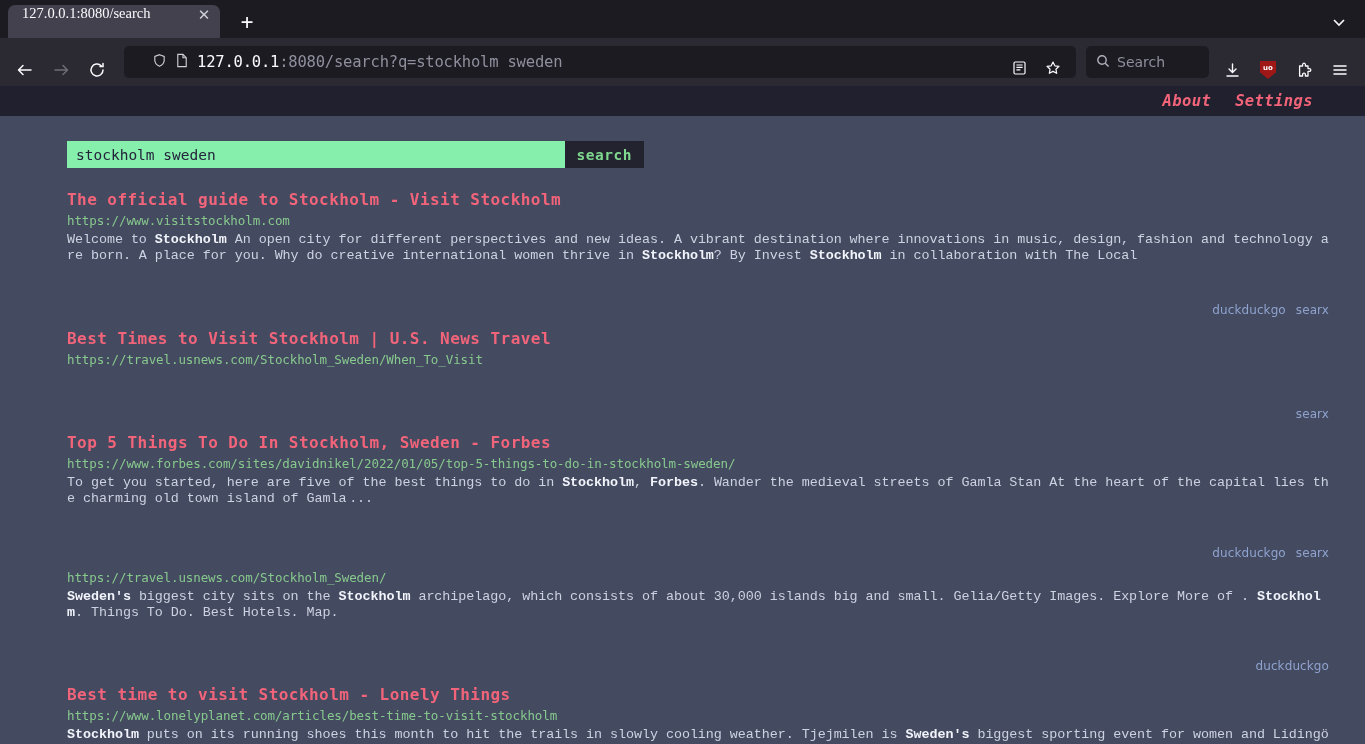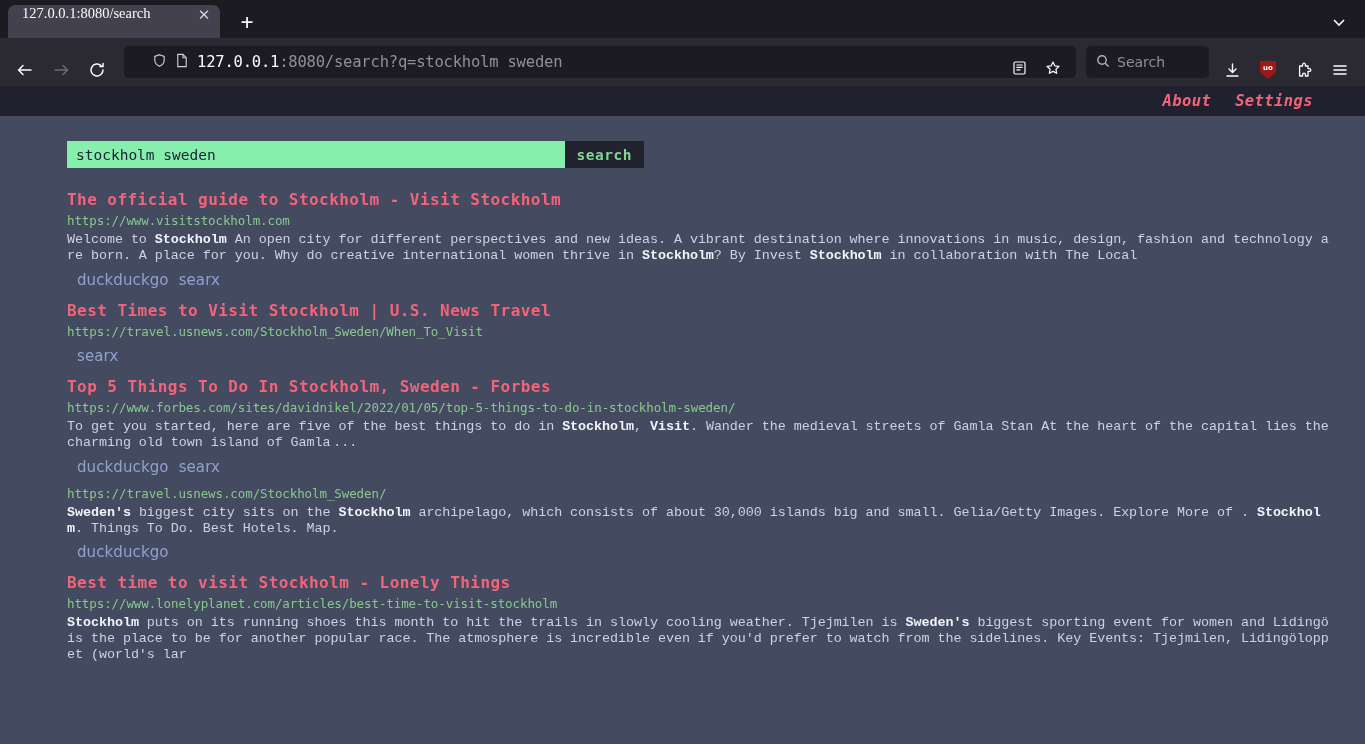--- a/index.html
+++ b/index.html
@@ -136,24 +136,25 @@
   }
   .result .snippet {
     font-size: 13.4px; color: #cdd2e2; line-height: 1.18;
     letter-spacing: -0.05px;
     word-break: break-all;
     padding-top: 2px;
     font-family: Liberation Mono, monospace;
   }
   .result .snippet b { color: #f2f4fb; font-weight: bold; }
   .engines {
-    text-align: left; color: #8fa3cf;
-    font-size: 15px; letter-spacing: 0.1px;
+    text-align: right; color: #8fa3cf;
+    font-size: 12px; letter-spacing: 0.1px;
     padding-top: 7px;
     font-family: "DejaVu Sans", "Liberation Sans", sans-serif;
+    margin-top: 32px;
   }
   .engines span { margin-left: 10px; }
 </style>
 </head>
 <body>
 
 <div class="tabstrip">
   <div class="tab">
     <span class="tab-title">127.0.0.1:8080/search</span>
     <span class="tab-close">✕</span>
@@ -263,21 +264,21 @@
         <div class="engines"><span>duckduckgo</span><span>searx</span></div>
       </div>
       <div class="result">
         <h3>Best Times to Visit Stockholm | U.S. News Travel</h3>
         <div class="url">https://travel.usnews.com/Stockholm_Sweden/When_To_Visit</div>
         <div class="engines"><span>searx</span></div>
       </div>
       <div class="result">
         <h3>Top 5 Things To Do In Stockholm, Sweden - Forbes</h3>
         <div class="url">https://www.forbes.com/sites/davidnikel/2022/01/05/top-5-things-to-do-in-stockholm-sweden/</div>
-        <div class="snippet">To get you started, here are five of the best things to do in <b>Stockholm</b>, <b>Visit</b>. Wander the medieval streets of Gamla Stan At the heart of the capital lies the charming old town island of Gamla ...</div>
+        <div class="snippet">To get you started, here are five of the best things to do in <b>Stockholm</b>, <b>Forbes</b>. Wander the medieval streets of Gamla Stan At the heart of the capital lies the charming old town island of Gamla ...</div>
         <div class="engines"><span>duckduckgo</span><span>searx</span></div>
       </div>
       <div class="result">
         <div class="url">https://travel.usnews.com/Stockholm_Sweden/</div>
         <div class="snippet"><b>Sweden's</b> biggest city sits on the <b>Stockholm</b> archipelago, which consists of about 30,000 islands big and small. Gelia/Getty Images. Explore More of . <b>Stockholm</b>. Things To Do. Best Hotels. Map.</div>
         <div class="engines"><span>duckduckgo</span></div>
       </div>
       <div class="result">
         <h3>Best time to visit Stockholm - Lonely Things</h3>
         <div class="url">https://www.lonelyplanet.com/articles/best-time-to-visit-stockholm</div>

